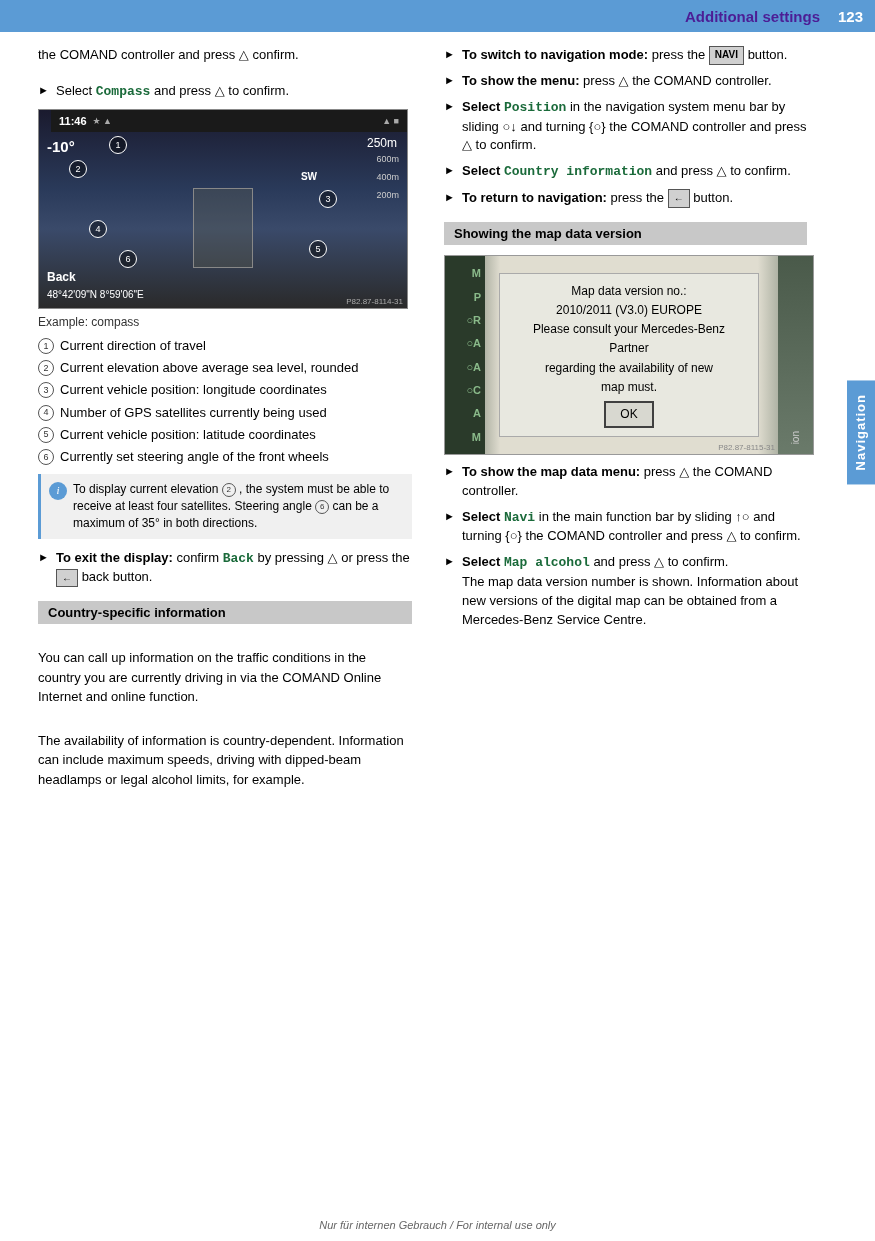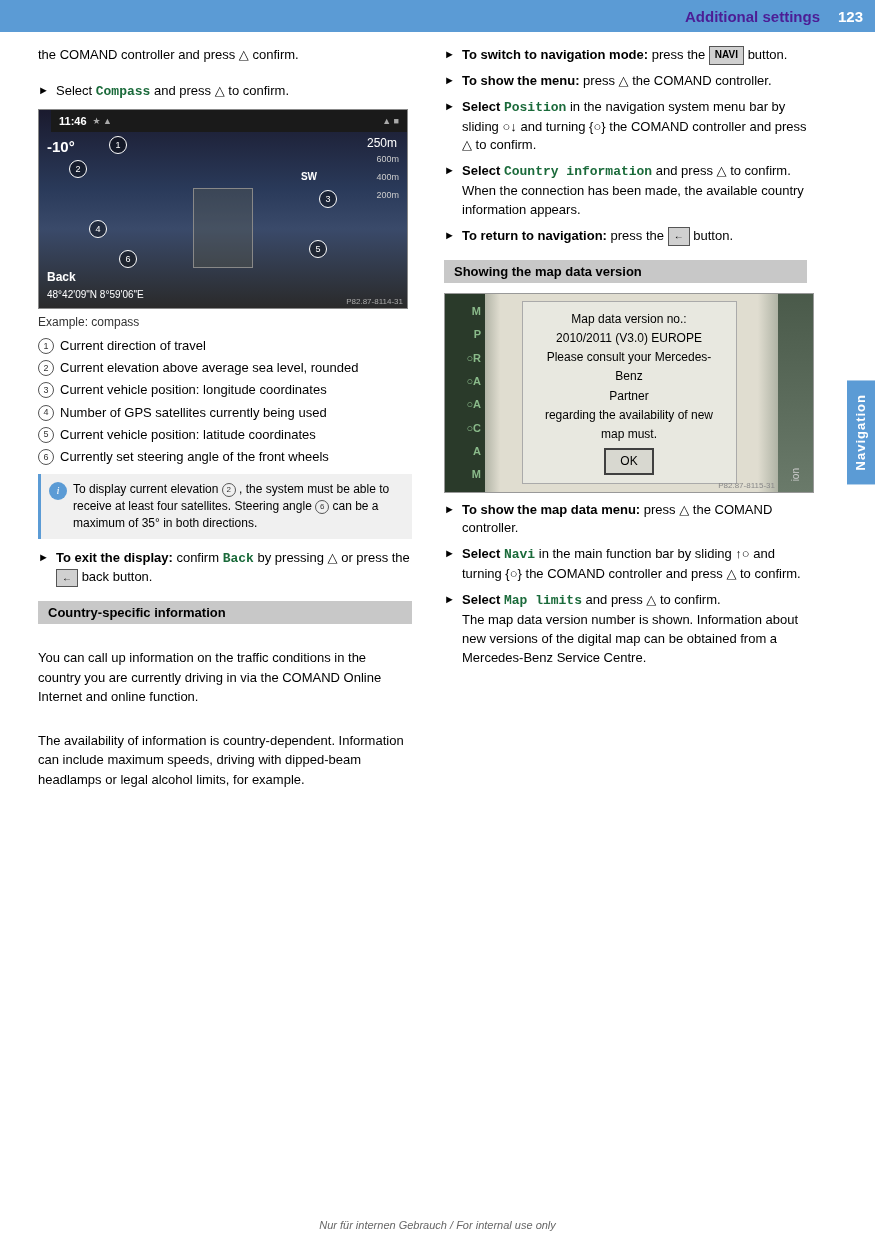--- a/index.html
+++ b/index.html
@@ -241,21 +241,21 @@
       justify-content: center;
     }
 
     .map-data-box {
       background: #e8e8e0;
       border: 1px solid #aaa;
       padding: 8px 14px;
       text-align: center;
       font-size: 12px;
       line-height: 1.6;
-      width: 215px;
+      width: 260px;
     }
 
     .map-data-ok {
       display: inline-block;
       border: 2px solid #404040;
       padding: 2px 14px;
       margin-top: 4px;
       font-size: 12px;
       background: #d8d8d0;
     }
@@ -514,21 +514,20 @@
 
     <div class="bullet-item">
       <span class="bullet-arrow">►</span>
       <span>
         <span class="bold">Select</span>
         <span style="color:#1a6a3a; font-family:'Courier New',monospace; font-weight:bold;">Country information</span>
         <span>and press</span>
         △
         <span>to confirm.</span>
         <br>
-        <span>When the connection has been made, the available country information appears.</span>
       </span>
     </div>
 
     <div class="bullet-item" style="margin-bottom:14px;">
       <span class="bullet-arrow">►</span>
       <span>
         <span class="bold">To return to navigation:</span>
         <span>press the</span>
         <span class="back-btn">←</span>
         <span>button.</span>
@@ -591,21 +590,21 @@
         <span>the COMAND controller and press</span>
         △
         <span>to confirm.</span>
       </span>
     </div>
 
     <div class="bullet-item">
       <span class="bullet-arrow">►</span>
       <span>
         <span class="bold">Select</span>
-        <span style="color:#1a6a3a; font-family:'Courier New',monospace; font-weight:bold;">Map limits</span>
+        <span style="color:#1a6a3a; font-family:'Courier New',monospace; font-weight:bold;">Map alcohol</span>
         <span>and press</span>
         △
         <span>to confirm.</span>
         <br>
         <span>The map data version number is shown. Information about new versions of the digital map can be obtained from a Mercedes-Benz Service Centre.</span>
       </span>
     </div>
 
   </div>
 </div>

